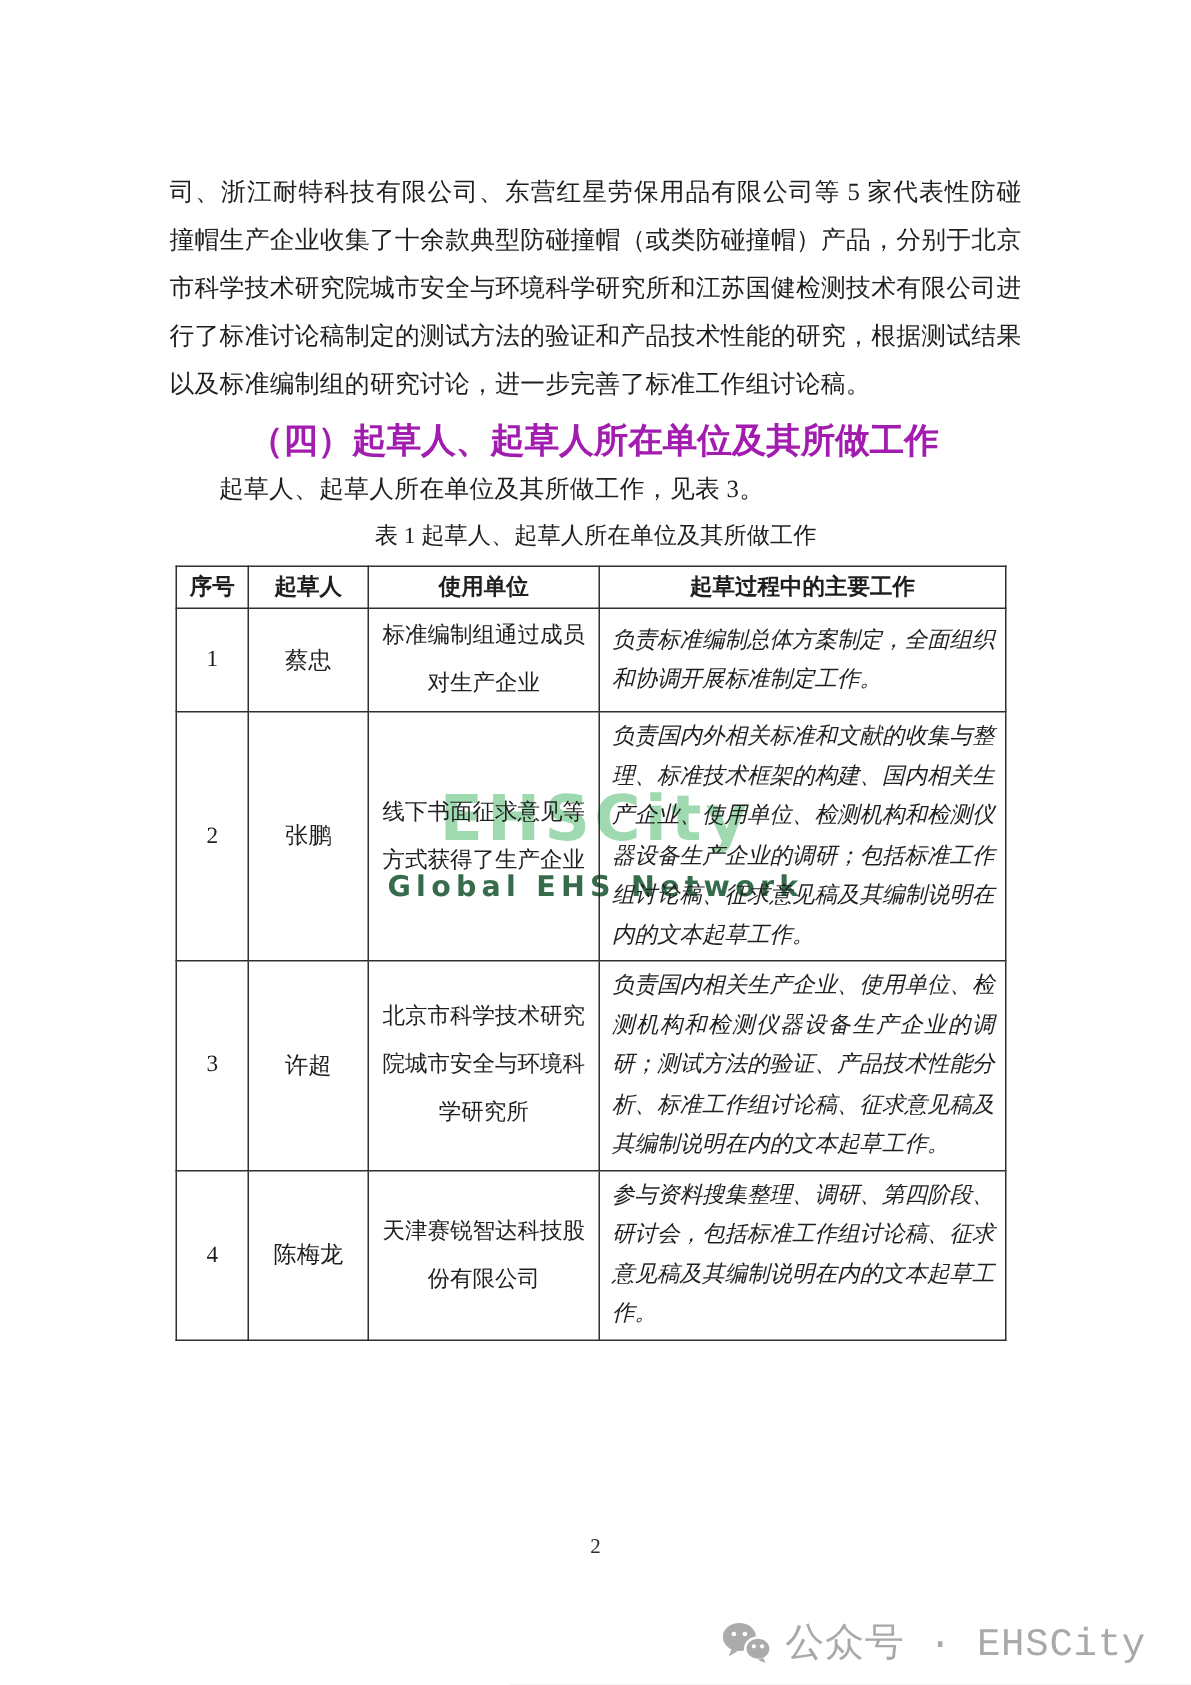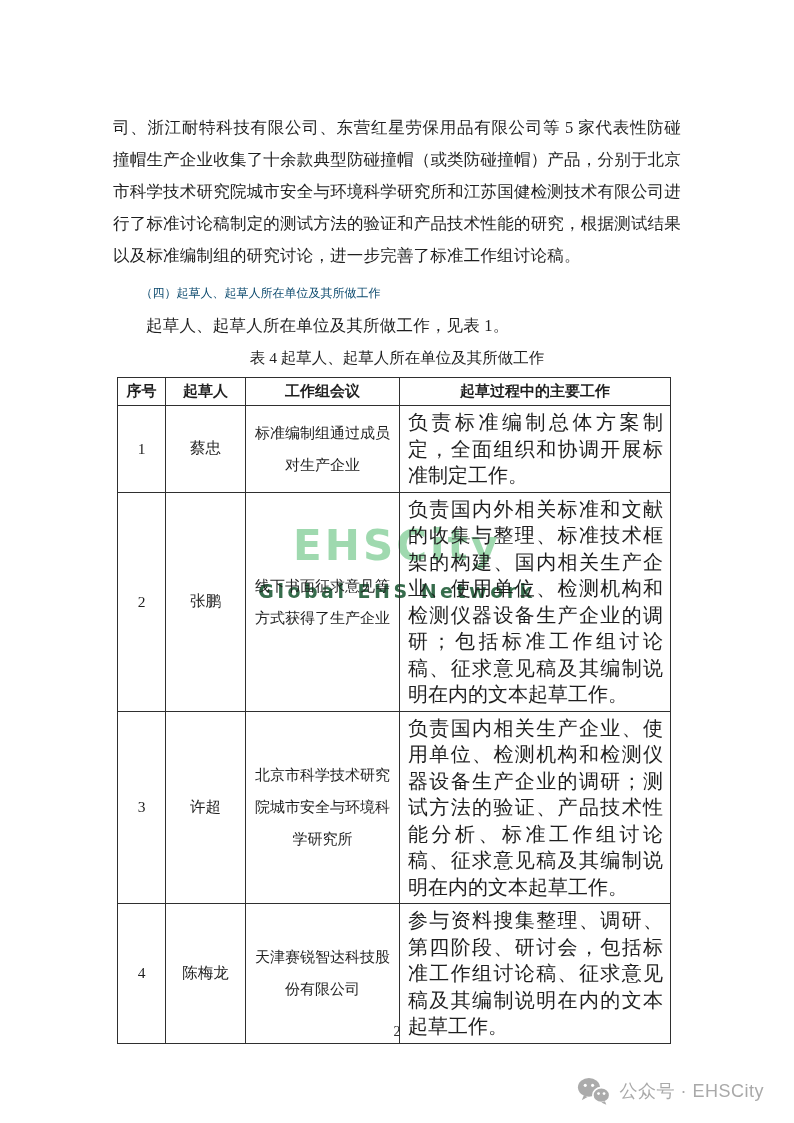--- a/index.html
+++ b/index.html
@@ -10,22 +10,22 @@
     font-family:"Liberation Serif","DejaVu Serif",serif;
     color:#1f1f1f;
   }
   .content { position:absolute; left:113px; top:112px; width:568px; z-index:2; }
   .para {
     font-size:16.5px; line-height:32px; text-align:justify;
     letter-spacing:0.2px;
   }
   .indent { text-indent:2em; }
   .heading {
-    font-size:12px; font-weight:normal; line-height:33px;
-    margin-top:5px; text-indent:2.3em; color:#0c4a6e;
+    font-size:23px; font-weight:bold; line-height:33px;
+    margin-top:5px; text-indent:2.3em; color:#a21caf;
   }
   .caption { text-align:center; font-size:15.5px; line-height:30px; margin-top:1px; }
 
   table.drafters {
     border-collapse:collapse; table-layout:fixed;
     width:553px; margin:4px 0 0 4px;
     background:transparent;
   }
   table.drafters th, table.drafters td {
     border:1.5px solid #2f2f2f; overflow:hidden;margin-top:47px;
@@ -37,22 +37,22 @@
   tr.hdr { height:28px; }
   tr.r1 { height:66px; } tr.r2 { height:160px; } tr.r3 { height:136px; } tr.r4 { height:82px; }
   td.c-no, td.c-name {
     text-align:center; vertical-align:middle; font-size:15.5px;
   }
   td.c-unit {
     text-align:center; vertical-align:middle; font-size:15px;
     line-height:32px; padding:2px 4px;
   }
   td.c-work {
-    text-align:justify; vertical-align:middle; font-size:20px;
-    line-height:26.5px; padding:3px 7px 3px 8px;
+    text-align:justify; vertical-align:middle; font-size:15px;
+    line-height:26.5px; padding:3px 7px 3px 8px;font-style:italic;
   }
 
   .watermark {
     position:absolute; top:514px; left:50%; transform:translateX(-50%);
     z-index:1; text-align:center; opacity:0.85; pointer-events:none;
     white-space:nowrap;
   }
   .wm-title {
     font-family:"DejaVu Sans",sans-serif; font-weight:700;
     font-size:42px; line-height:64px; letter-spacing:3px; color:#8fd3a2;
@@ -62,52 +62,52 @@
     font-size:19px; letter-spacing:3.5px; color:#14532d; margin-top:2px;
   }
 
   .pagenum {
     position:absolute; top:1024px; left:0; width:100%;
     text-align:center; font-size:14px; color:#2c2c2c; z-index:2;
   }
   .footer {
     position:absolute; top:1077px; right:30px; z-index:2;
     display:flex; align-items:center; gap:9px;
-    color:#a9a9a9; font-family:Liberation Sans, sans-serif;
-    font-size:18px; letter-spacing:0.5px;
+    color:#a9a9a9; font-family:Liberation Mono, monospace;
+    font-size:26px; letter-spacing:0.5px;
   }
 </style>
 </head>
 <body>
 
 <div class="page">
 
   <div class="watermark">
     <div class="wm-title">EHSCity</div>
     <div class="wm-sub">Global EHS Network</div>
   </div>
 
   <div class="content">
     <p class="para">司、浙江耐特科技有限公司、东营红星劳保用品有限公司等 5 家代表性防碰撞帽生产企业收集了十余款典型防碰撞帽（或类防碰撞帽）产品，分别于北京市科学技术研究院城市安全与环境科学研究所和江苏国健检测技术有限公司进行了标准讨论稿制定的测试方法的验证和产品技术性能的研究，根据测试结果以及标准编制组的研究讨论，进一步完善了标准工作组讨论稿。</p>
     <h3 class="heading">（四）起草人、起草人所在单位及其所做工作</h3>
-    <p class="para indent">起草人、起草人所在单位及其所做工作，见表 1。</p>
-    <p class="caption">表 4 起草人、起草人所在单位及其所做工作</p>
+    <p class="para indent">起草人、起草人所在单位及其所做工作，见表 3。</p>
+    <p class="caption">表 1 起草人、起草人所在单位及其所做工作</p>
 
     <table class="drafters">
       <colgroup>
         <col style="width:48px">
         <col style="width:80px">
         <col style="width:154px">
         <col style="width:271px">
       </colgroup>
       <tbody>
         <tr class="hdr">
           <th>序号</th>
           <th>起草人</th>
-          <th>工作组会议</th>
+          <th>使用单位</th>
           <th>起草过程中的主要工作</th>
         </tr>
         <tr class="r1">
           <td class="c-no">1</td>
           <td class="c-name">蔡忠</td>
           <td class="c-unit">标准编制组通过成员对生产企业</td>
           <td class="c-work">负责标准编制总体方案制定，全面组织和协调开展标准制定工作。</td>
         </tr>
         <tr class="r2">
           <td class="c-no">2</td>

